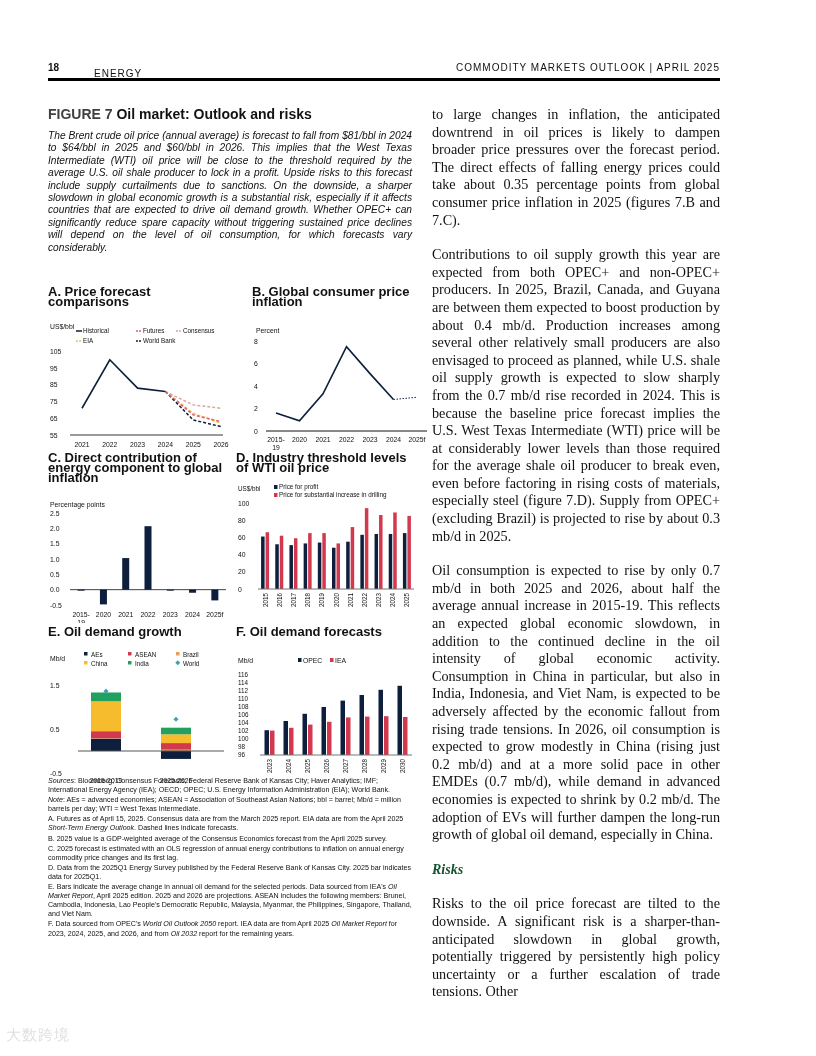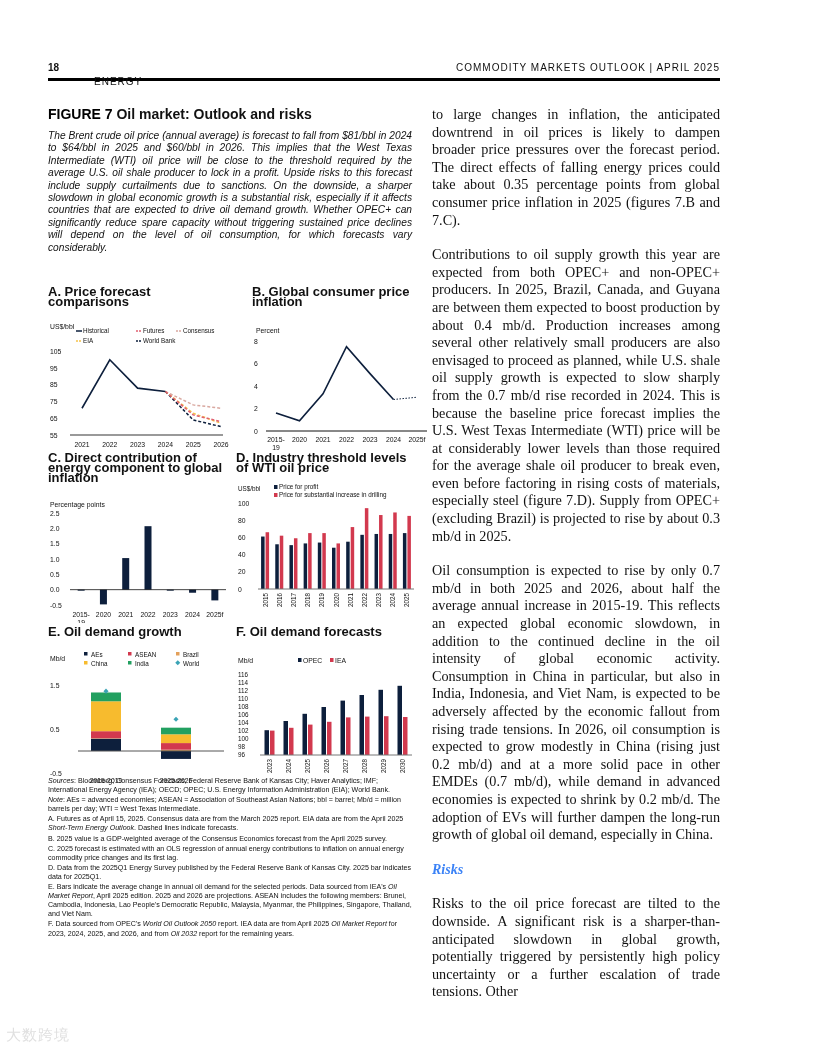--- a/index.html
+++ b/index.html
@@ -1,34 +1,34 @@
 <!DOCTYPE html>
 <html><head>
 <meta charset="utf-8">
 <style>
   html, body { margin: 0; padding: 0; background: #ffffff; }
   body { width: 816px; height: 1056px; position: relative; overflow: hidden; color: #111; }
   .header { position: absolute; left: 48px; top: 60px; width: 672px; height: 18px; border-bottom: 3px solid #000000; font-family: "Liberation Sans", sans-serif; font-size: 10px; letter-spacing: 1px; }
   .header .pgnum { position: absolute; left: 0; top: 2px; font-weight: bold; letter-spacing: 0; }
-  .header .section { position: absolute; left: 36px; top: 16px; padding-left: 10px; }
+  .header .section { position: absolute; left: 36px; top: 8px; padding-left: 10px; }
   .header .pub { position: absolute; right: 0; top: 2px; }
   .left { position: absolute; left: 48px; top: 106px; width: 364px; font-family: "Liberation Sans", sans-serif; }
   .fig-title { font-size: 14px; font-weight: bold; margin: 0 0 8px 0; }
-  .fig-title .fig-no { color: #000000; }
+  .fig-title .fig-no { color: #404040; }
   .fig-desc { font-size: 10.2px; font-style: italic; line-height: 12.4px; text-align: justify; margin: 0; }
   .panels { position: absolute; left: 48px; top: 278px; width: 370px; }
   .panel { position: absolute; width: 182px; font-family: "Liberation Sans", sans-serif; }
   .panel-title { font-size: 13px; font-weight: bold; line-height: 10px; margin-top: 9px; }
   .panel svg { display: block; }
   .notes { position: absolute; left: 48px; top: 777px; width: 366px; font-family: "Liberation Sans", sans-serif; font-size: 7.1px; line-height: 9.1px; }
   .notes p { margin: 0 0 1px 0; }
   .notes i { font-style: italic; }
   .right { position: absolute; left: 432px; top: 106px; width: 288px; font-family: "Liberation Serif", serif; font-size: 14.2px; line-height: 17.6px; text-align: justify; }
   .right p { margin: 0 0 17px 0; }
-  .right h3 { font-size: 14px; font-style: italic; font-weight: bold; color: #3b82f6; margin: 0 0 17px 0; }
+  .right h3 { font-size: 14px; font-style: italic; font-weight: bold; color: #14532d; margin: 0 0 17px 0; }
   .watermark { position: absolute; left: 6px; top: 1026px; font-family: "DejaVu Sans", sans-serif; font-size: 15px; color: #e0e0e0; letter-spacing: 1px; }
   text { font-family: "Liberation Sans", sans-serif; }
 </style>
 </head>
 <body>
 
 <div class="header">
   <span class="pgnum">18</span>
   <span class="section">ENERGY</span>
   <span class="pub">COMMODITY MARKETS OUTLOOK | APRIL 2025</span>

